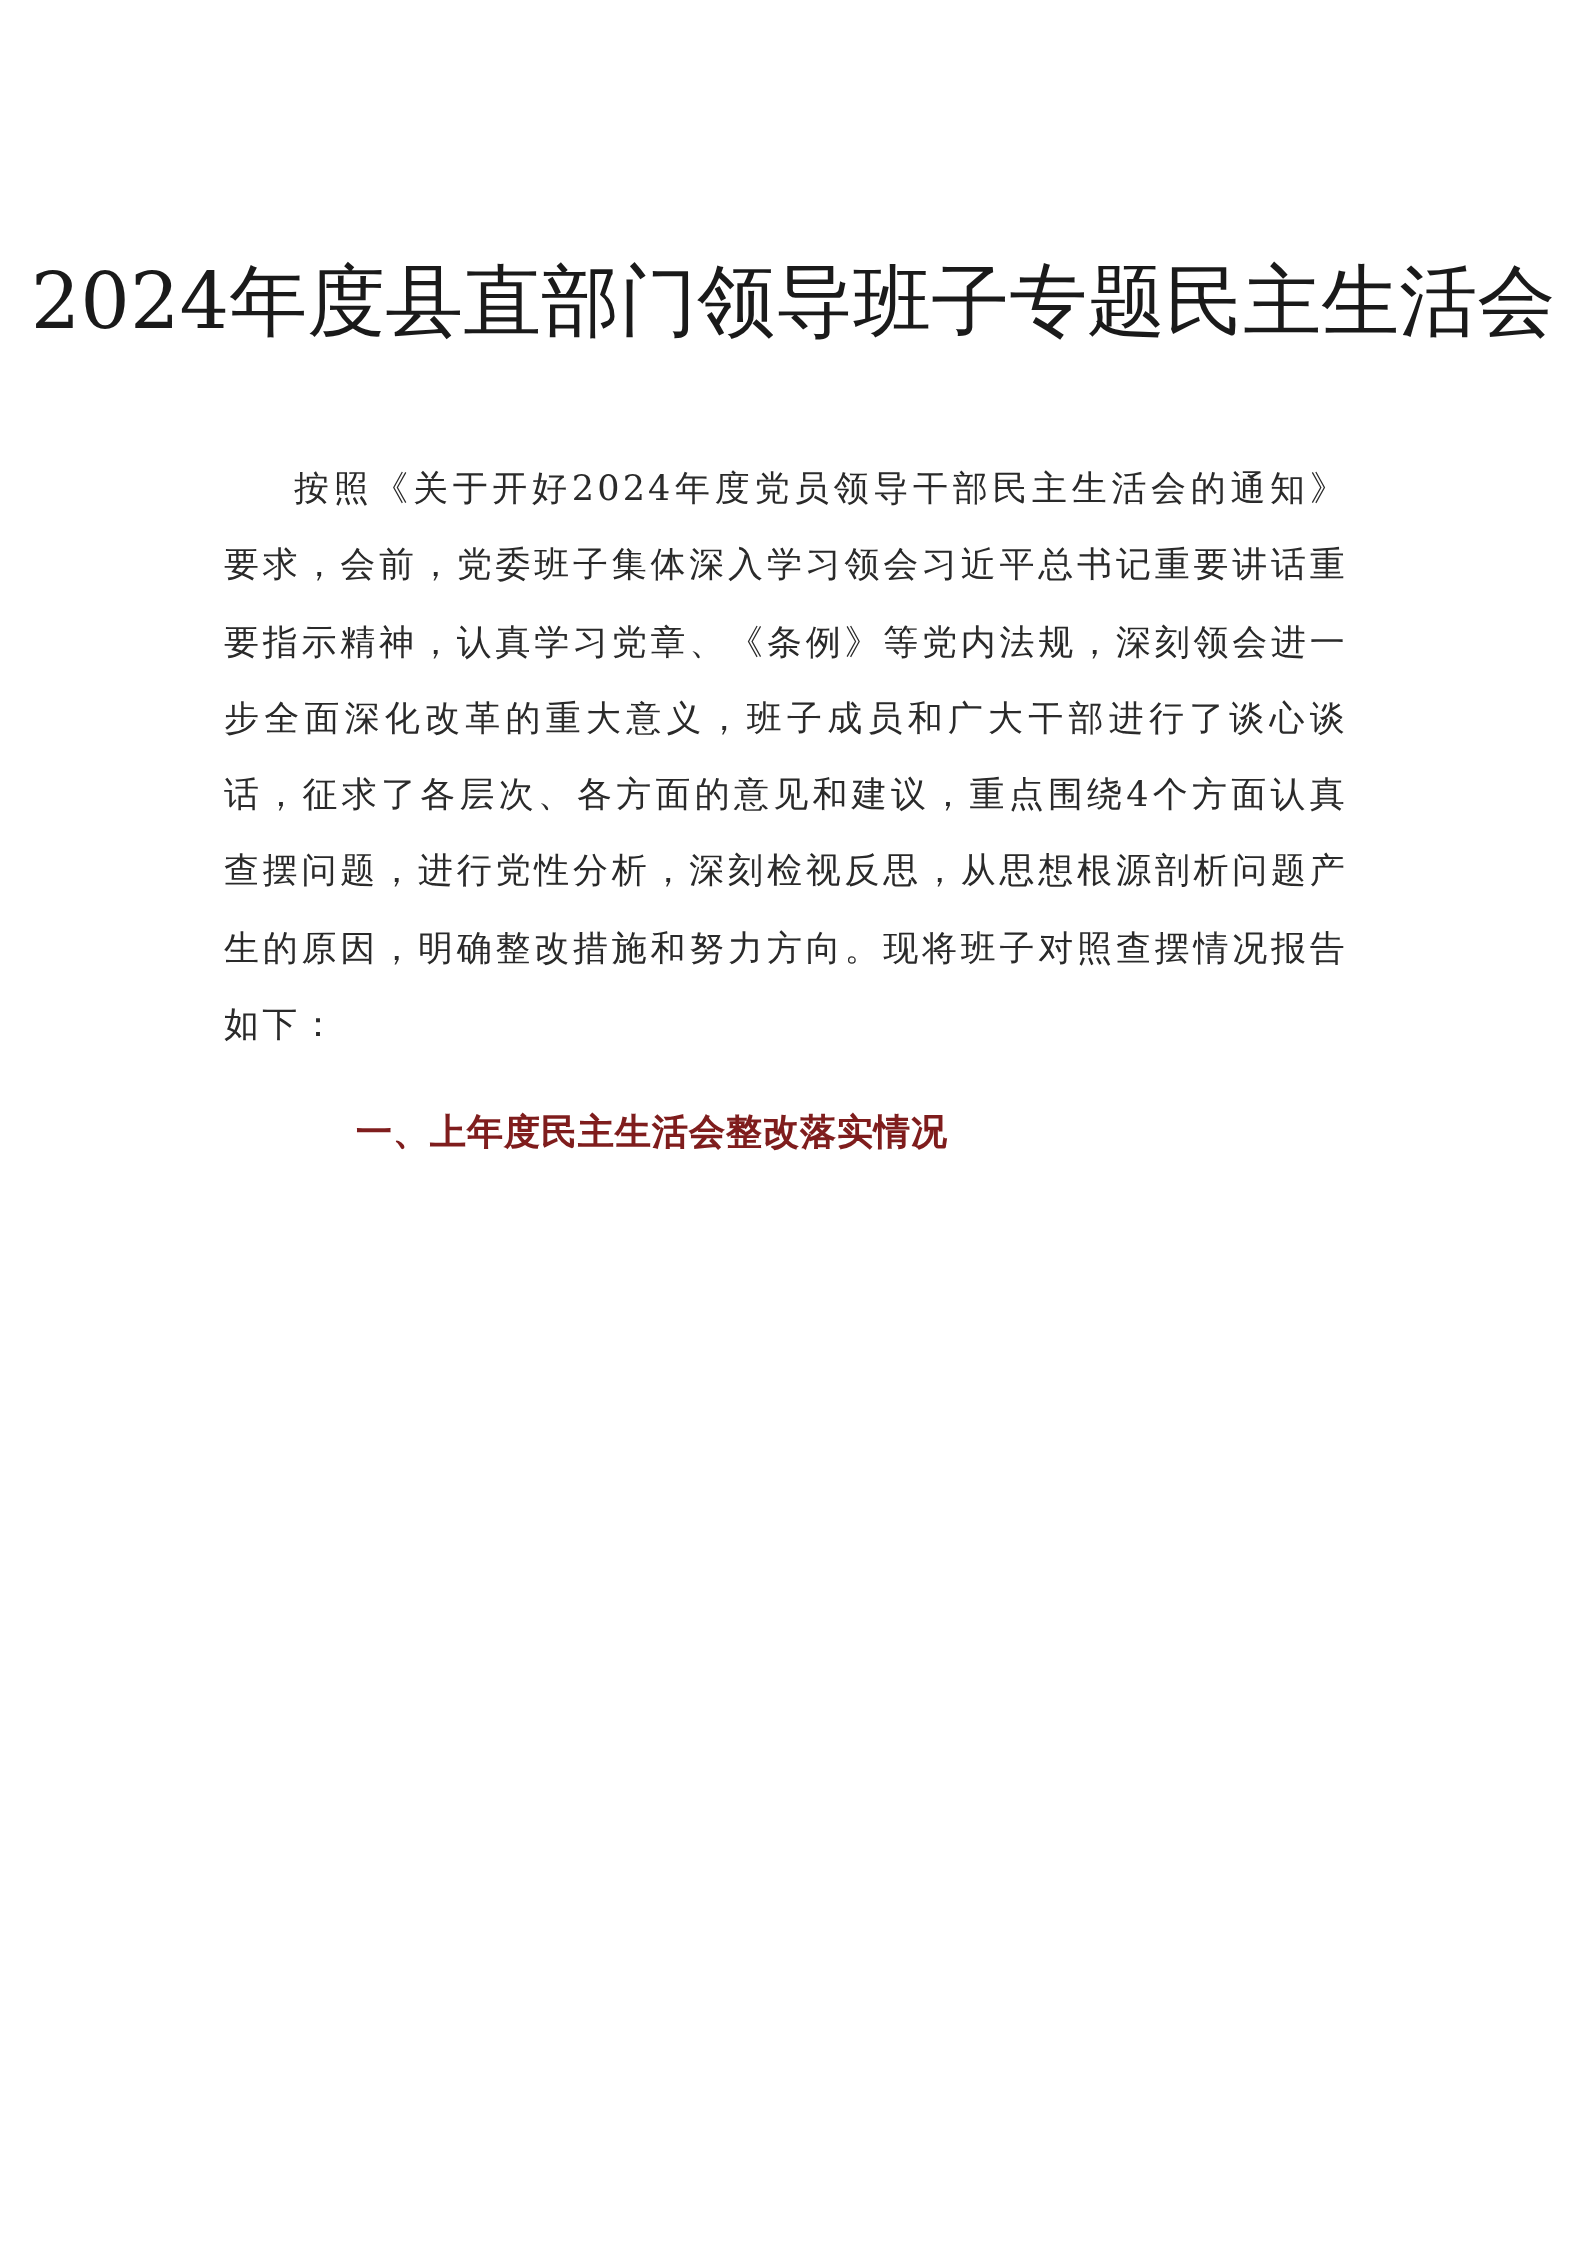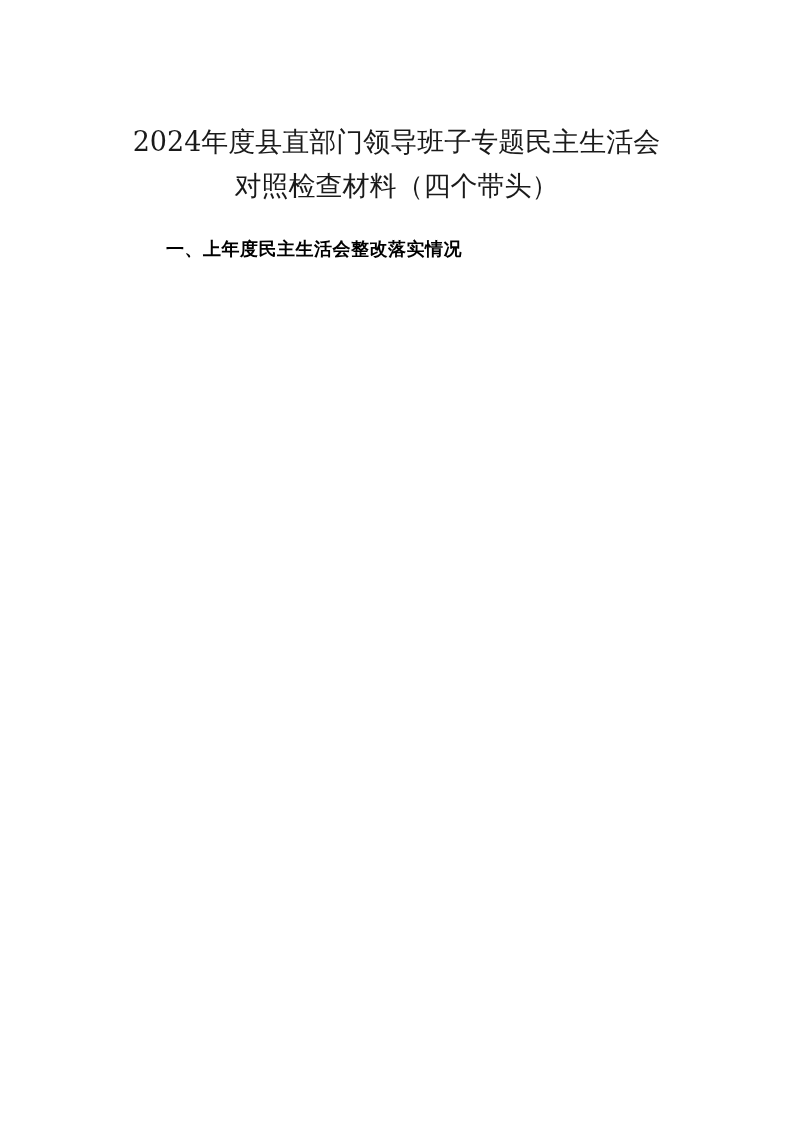--- a/index.html
+++ b/index.html
@@ -21,21 +21,21 @@
       top: 0;
       width: 793px;
       height: 1122px;
       background: #ffffff;
     }
     .title {
       position: absolute;
       left: 0;
       width: 793px;
       text-align: center;
-      font-size: 27px;
+      font-size: 39px;
       color: #1a1a1a;
       letter-spacing: 0px;
       white-space: nowrap;
     }
     .title.line1 { top: 124px; }
     .title.line2 { top: 168px; }
     .body-text {
       position: absolute;
       left: 112px;
       width: 562px;
@@ -45,32 +45,32 @@
       text-align: justify;
       text-justify: inter-ideograph;
       color: #2a2a2a;
       letter-spacing: 1.6px;
     }
     .para {
       margin: 0;
       text-indent: 2em;
     }
     .heading {
-      margin: 4px;
+      margin: 16px;
       padding-left: 50px;
-      color: #000000;
+      color: #7f1d1d;
       font-family: "DejaVu Sans", "Liberation Sans", sans-serif;
       font-weight: bold;
       font-size: 18px;
       letter-spacing: 0.5px;
     }
   </style>
 </head>
 <body>
 
 <div class="page">
   <div class="title line1">2024年度县直部门领导班子专题民主生活会</div>
-  <div class="title line2">对照检查材料（四个带头）</div>
 
   <div class="body-text">
+    <p class="para">按照《关于开好2024年度党员领导干部民主生活会的通知》要求，会前，党委班子集体深入学习领会习近平总书记重要讲话重要指示精神，认真学习党章、《条例》等党内法规，深刻领会进一步全面深化改革的重大意义，班子成员和广大干部进行了谈心谈话，征求了各层次、各方面的意见和建议，重点围绕4个方面认真查摆问题，进行党性分析，深刻检视反思，从思想根源剖析问题产生的原因，明确整改措施和努力方向。现将班子对照查摆情况报告如下：</p>
     <p class="heading">一、上年度民主生活会整改落实情况</p>
   </div>
 </div>
 
 </body></html>

